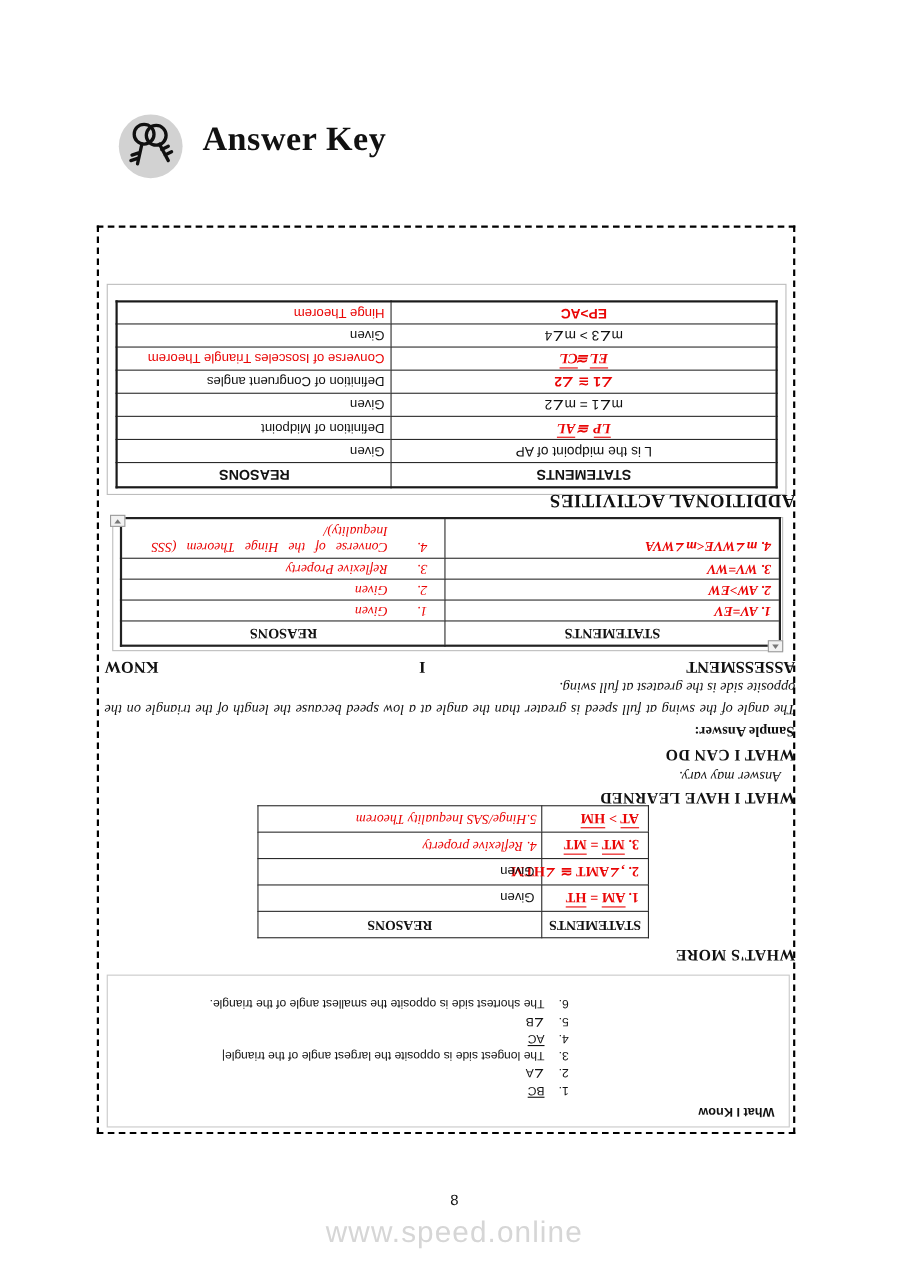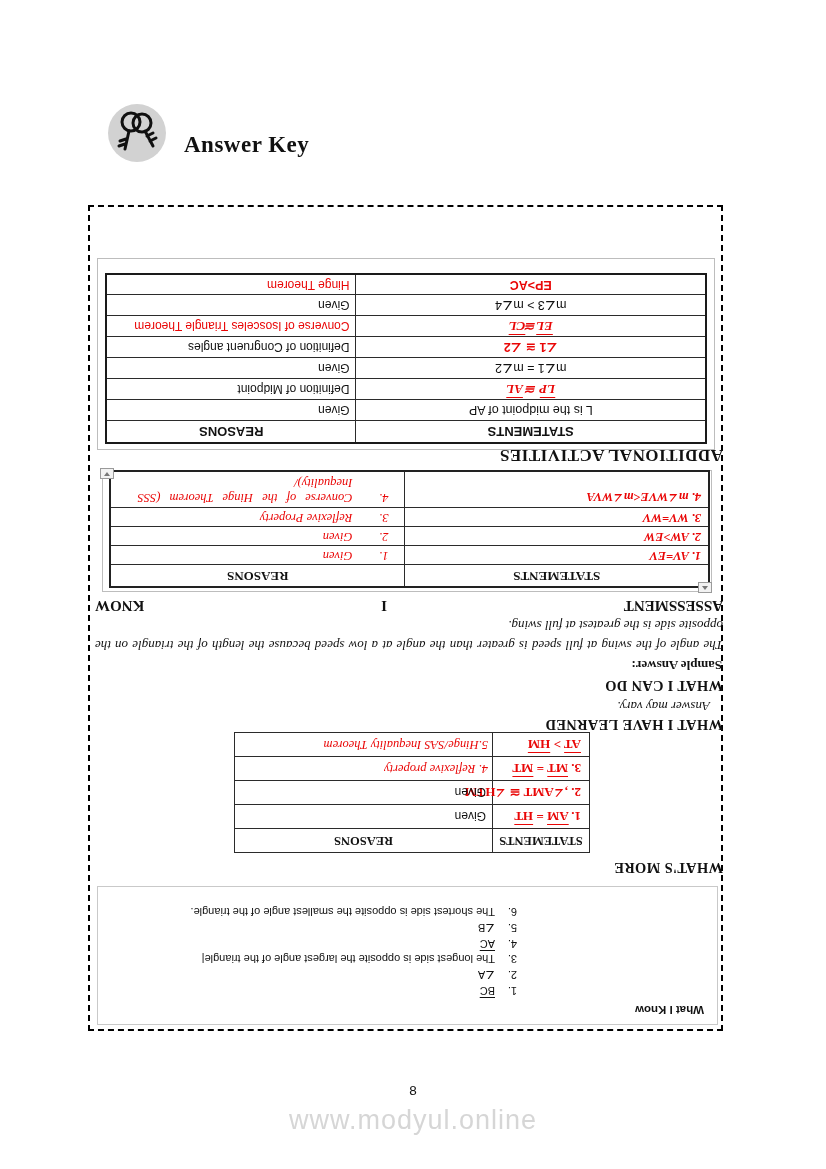--- a/index.html
+++ b/index.html
@@ -1,21 +1,21 @@
 <!DOCTYPE html>
 <html><head>
 <meta charset="utf-8">
 <style>
   html,body{margin:0;padding:0;background:#ffffff;}
   #page{position:relative;width:826px;height:1169px;background:#fff;overflow:hidden;
         font-family:"Liberation Serif","DejaVu Serif",serif;color:#111;}
   .abs{position:absolute;}
   
   #key-badge{left:108px;top:104px;width:58px;height:58px;border-radius:50%;background:#d2d2d2;}
-  #hdr-title{left:184px;top:132px;font-size:23px;font-weight:bold;letter-spacing:.5px;}
+  #hdr-title{left:184px;top:108px;font-size:31px;font-weight:bold;letter-spacing:.5px;}
   
   #dash{left:88px;top:205px;width:635px;height:826px;border:2px dashed #000;box-sizing:border-box;}
   
   .flip{position:absolute;transform:rotate(180deg);box-sizing:border-box;}
   .graybox{border:1px solid #bdbdbd;background:#fff;}
   
   table{border-collapse:collapse;table-layout:fixed;}
   td,th{box-sizing:border-box;vertical-align:middle;padding:0;}
   .thead{font-family:"Liberation Serif","DejaVu Serif",serif;font-weight:bold;text-align:center;}
   .red{color:#e90606;}
@@ -217,15 +217,15 @@
       <div class="wik-item"><span class="num">1.</span><span><span class="ov">BC</span></span></div>
       <div class="wik-item"><span class="num">2.</span><span><span>∠A</span></span></div>
       <div class="wik-item"><span class="num">3.</span><span><span>The longest side is opposite the largest angle of the triangle|</span></span></div>
       <div class="wik-item"><span class="num">4.</span><span><span class="ov">AC</span></span></div>
       <div class="wik-item"><span class="num">5.</span><span><span>∠B</span></span></div>
       <div class="wik-item"><span class="num">6.</span><span><span>The shortest side is opposite the smallest angle of the triangle.</span></span></div>
     </div>
   </div>
 
   <div class="abs" id="pgnum">8</div>
-  <div class="abs" id="wmark">www.modyul.online</div>
+  <div class="abs" id="wmark">www.speed.online</div>
 
 </div>
 
 </body></html>

